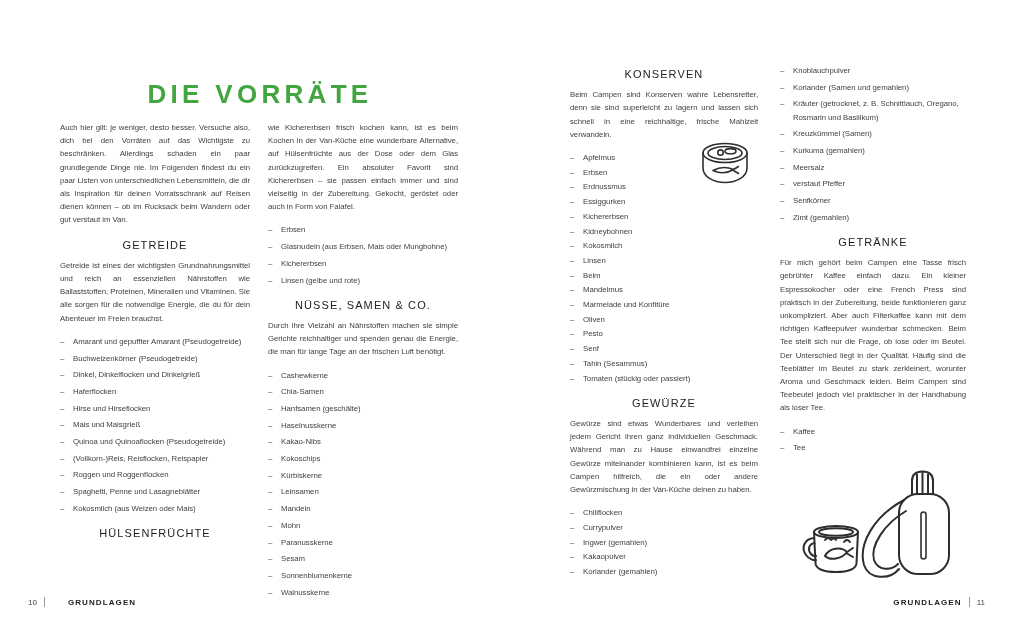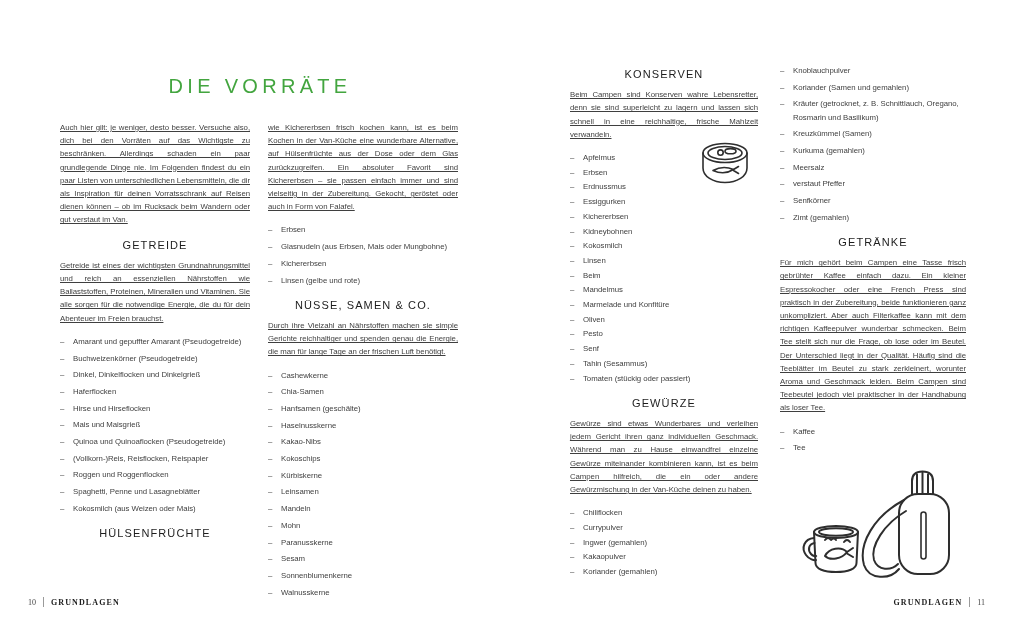--- a/index.html
+++ b/index.html
@@ -4,49 +4,49 @@
 <style>
   html,body{margin:0;padding:0;}
   body{
     width:1020px;height:630px;position:relative;overflow:hidden;
     background:#ffffff;color:#3f3f3f;
     font-family:"Liberation Sans", sans-serif;
     -webkit-font-smoothing:antialiased;
   }
   .page-title{
     position:absolute;left:60px;top:62px;width:400px;
-    text-align:center;font-size:20px;font-weight:normal;
+    text-align:center;font-size:26px;font-weight:bold;
     letter-spacing:4.3px;color:#43a53f;white-space:nowrap;
   }
   .col{
     position:absolute;width:190px;
     font-size:7.8px;line-height:13.2px;letter-spacing:-0.05px;
     text-align:justify;
   }
   #col1{left:60px;top:121px;}
   #col2{left:268px;top:121px;}
   #col3{left:570px;top:68px;width:188px;}
   #col4{left:780px;top:64px;width:186px;}
   .h{
     font-size:11px;font-weight:normal;letter-spacing:1.1px;color:#1d1d1d;
     margin:12px 0 7px 0;text-align:center;
   }
   .col > .h:first-child{margin-top:0;}
-  .body-text{margin:0;text-decoration:underline;}
+  .body-text{margin:0;}
   .list{list-style:none;margin:10px 0 4px 0;padding:0;}
   .li{position:relative;padding-left:13px;margin-bottom:3.5px;text-align:left;}
   .dash{position:absolute;left:0;top:0;}
   .tight .li{margin-bottom:1.5px;}
   .footer{
     position:absolute;top:597px;font-size:8px;color:#1d1d1d;
-    display:flex;align-items:center;gap:7px;font-family:Liberation Serif, serif;
+    display:flex;align-items:center;gap:7px;
   }
   #footer-left{left:28px;}
   #footer-right{right:35px;}
-  .footer .chapter{font-weight:bold;letter-spacing:1.1px;}
+  .footer .chapter{font-weight:bold;letter-spacing:1.1px;margin-left:16px;}
   .footer .pagenum{color:#3f3f3f;}
   .footer .sep{width:1px;height:10px;background:#9a9a9a;}
   .illus{position:absolute;}
   #can-illustration{left:696px;top:138px;}
   #bottom-illustration{left:800px;top:468px;}
   svg{display:block;}
 </style>
 </head>
 <body>
 

